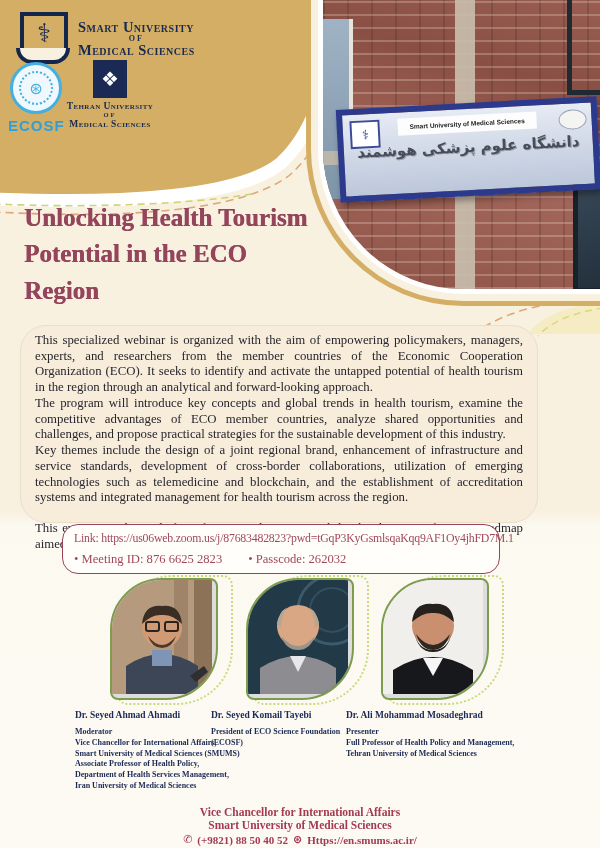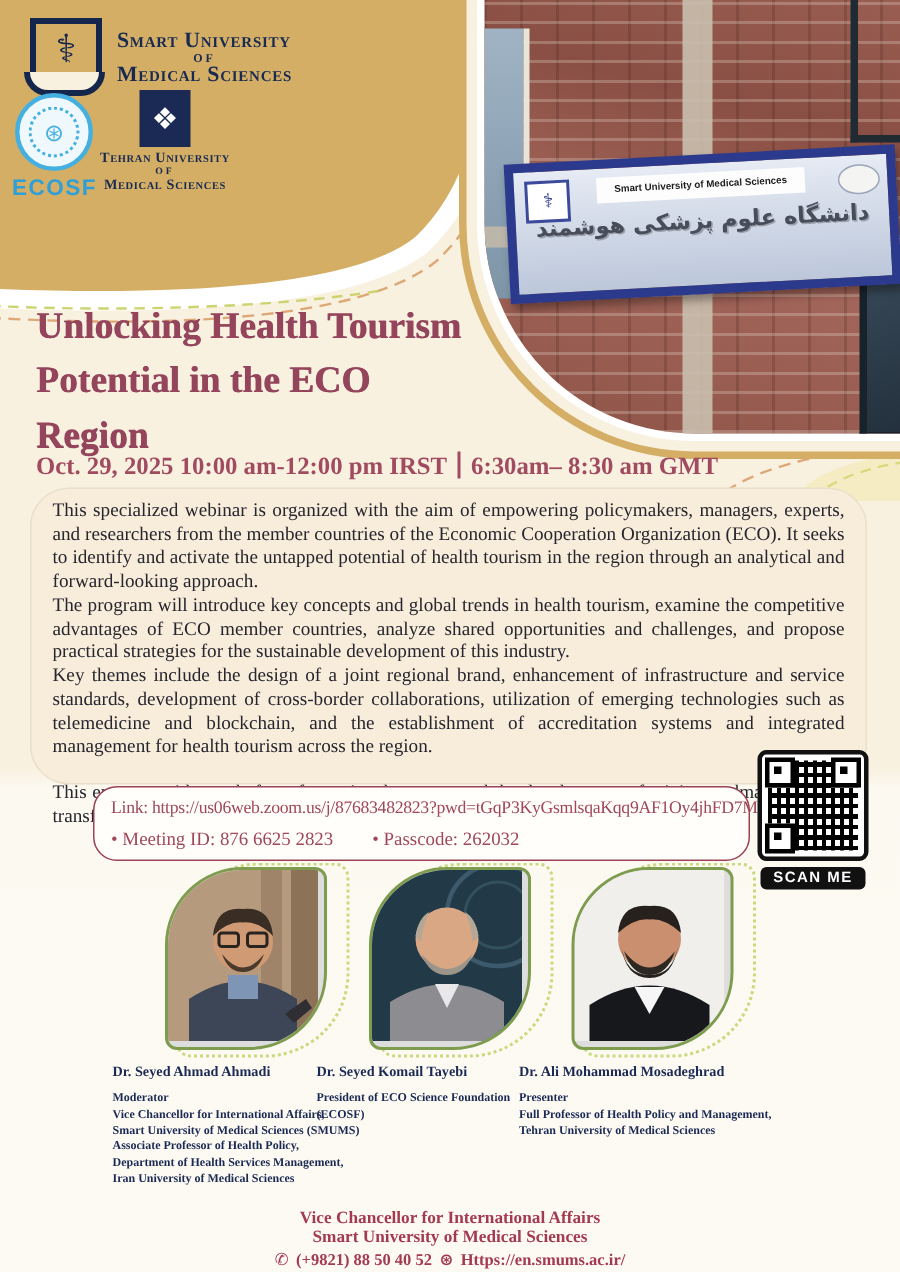--- a/index.html
+++ b/index.html
@@ -52,21 +52,21 @@
   .sign-strip span{font-family:"Liberation Sans",sans-serif;font-weight:bold;font-size:6.5px;color:#1c1c1c;white-space:nowrap;}
   .sign-logo{position:absolute;left:3%;top:8%;width:26px;height:24px;border:2px solid #3b4a9a;background:#fff;display:flex;align-items:center;justify-content:center;color:#2b3a8c;font-family:"DejaVu Sans",sans-serif;font-size:13px;}
   .sign-seal{position:absolute;right:2%;top:7%;width:26px;height:18px;border-radius:50%;background:#f4f4f2;border:1px solid #9aa4bb;}
   .sign-fa{position:absolute;left:0;right:0;top:36%;text-align:center;font-family:"DejaVu Sans",sans-serif;font-weight:bold;font-size:15px;color:#474d59;text-shadow:1px 1px 0 #9aa1ad;}
   
   .title{position:absolute;left:24px;top:200px;width:302px;z-index:3;color:#94455c;font-weight:bold;font-size:25px;line-height:1.45;white-space:pre-line;text-shadow:.4px .4px 0 #94455c;}
   .date-row{position:absolute;left:24px;top:301px;z-index:3;color:#a04b60;font-weight:bold;font-size:16.5px;white-space:nowrap;}
   .date-row .divider{display:inline-block;width:2px;height:18px;background:#a04b60;margin:0 7px;vertical-align:-3px;}
   
   .desc-box{
-    position:absolute;left:20px;top:325px;width:558px;height:198px;z-index:2;
+    position:absolute;left:20px;top:325px;width:518px;height:198px;z-index:2;
     background:#f8ecdb;border:1px solid #eadfc8;border-radius:26px;
     padding:7px 14px;box-sizing:border-box;
     color:#26262e;font-size:12.8px;line-height:1.23;text-align:justify;
   }
   .desc-box p{margin:0;}
   .desc-box p.gap{margin-top:15px;}
   
   .link-box{
     position:absolute;left:62px;top:524px;width:438px;z-index:3;
     background:#fffefb;border:1.6px solid #9c4257;border-radius:16px;
@@ -159,48 +159,36 @@
       <div class="sign-strip">
           <span>Smart University of Medical Sciences</span>
         </div>
       <div class="sign-seal"></div>
       <div class="sign-fa" dir="rtl">دانشگاه علوم پزشکی هوشمند</div>
     </div>
   </div>
 
   <div class="title">Unlocking  Health  Tourism
 Potential in the ECO Region</div>
-  <div class="date-row">
-    <span>Oct. 29, 2025 10:00 am-12:00 pm IRST</span><span class="divider"></span><span>6:30am– 8:30 am GMT</span>
-  </div>
 
   <div class="desc-box">
     <p>This specialized webinar is organized with the aim of empowering policymakers, managers, experts, and researchers from the member countries of the Economic Cooperation Organization (ECO). It seeks to identify and activate the untapped potential of health tourism in the region through an analytical and forward-looking approach.</p>
     <p>The program will introduce key concepts and global trends in health tourism, examine the competitive advantages of ECO member countries, analyze shared opportunities and challenges, and propose practical strategies for the sustainable development of this industry.</p>
     <p>Key themes include the design of a joint regional brand, enhancement of infrastructure and service standards, development of cross-border collaborations, utilization of emerging technologies such as telemedicine and blockchain, and the establishment of accreditation systems and integrated management for health tourism across the region.</p>
     <p class="gap">This event provides a platform for regional synergy and the development of a joint roadmap aimed at transforming the ECO region into one of the global hubs for health tourism.</p>
   </div>
 
   <div class="link-box">
     <div class="zoom-link">Link: https://us06web.zoom.us/j/87683482823?pwd=tGqP3KyGsmlsqaKqq9AF1Oy4jhFD7M.1</div>
     <div class="ids">
       <span>• Meeting ID: 876 6625 2823</span>
       <span>• Passcode: 262032</span>
     </div>
   </div>
 
-  <div class="qr-wrap">
-    <div class="qr">
-      <div class="qr-noise"></div>
-      <div class="finder f-tl"></div>
-        <div class="finder f-tr"></div>
-        <div class="finder f-bl"></div>
-    </div>
-    <div class="scan-pill">SCAN ME</div>
-  </div>
 
   <div class="speaker sp1">
     <div class="frame-dots" style="top:0;"></div>
     <div class="frame">
       <svg width="100" height="114" viewBox="0 0 100 114">
         <rect width="100" height="114" fill="#b59a7e"></rect>
         <rect x="62" width="14" height="114" fill="#a0846a"></rect>
         <rect x="82" width="18" height="114" fill="#8c7358"></rect>
         <path d="M14,114 L14,86 Q50,62 86,86 L86,114 Z" fill="#3c4657"></path>
         <rect x="40" y="70" width="20" height="16" fill="#7f95b5"></rect>

